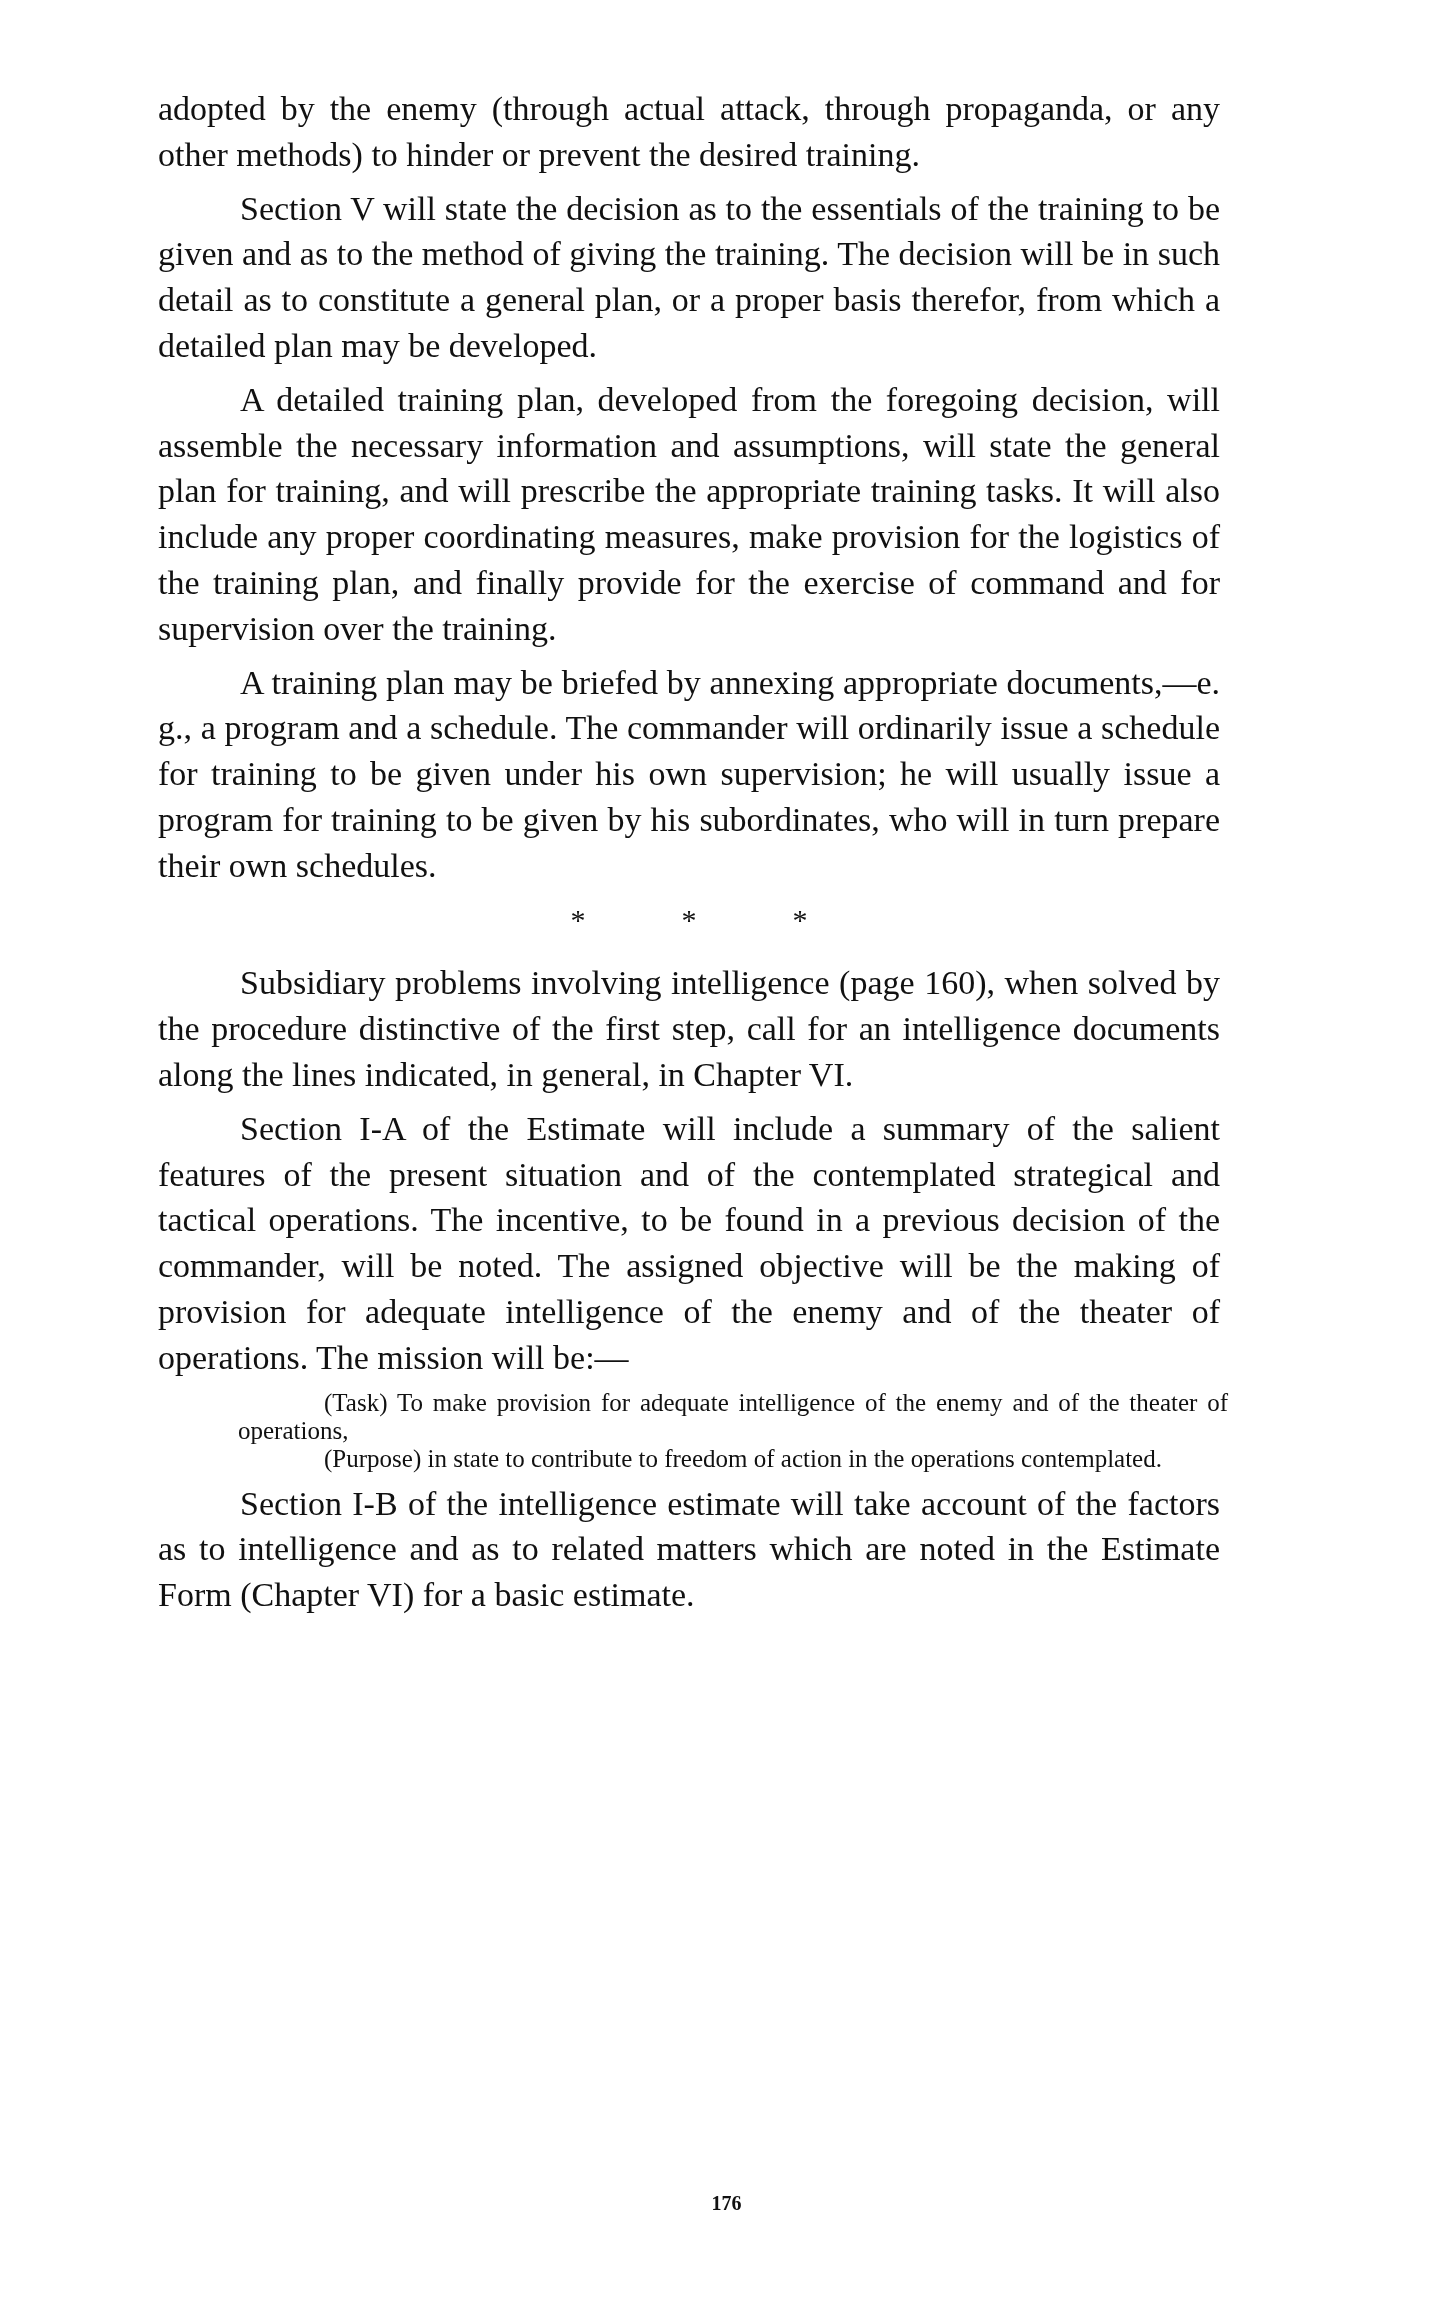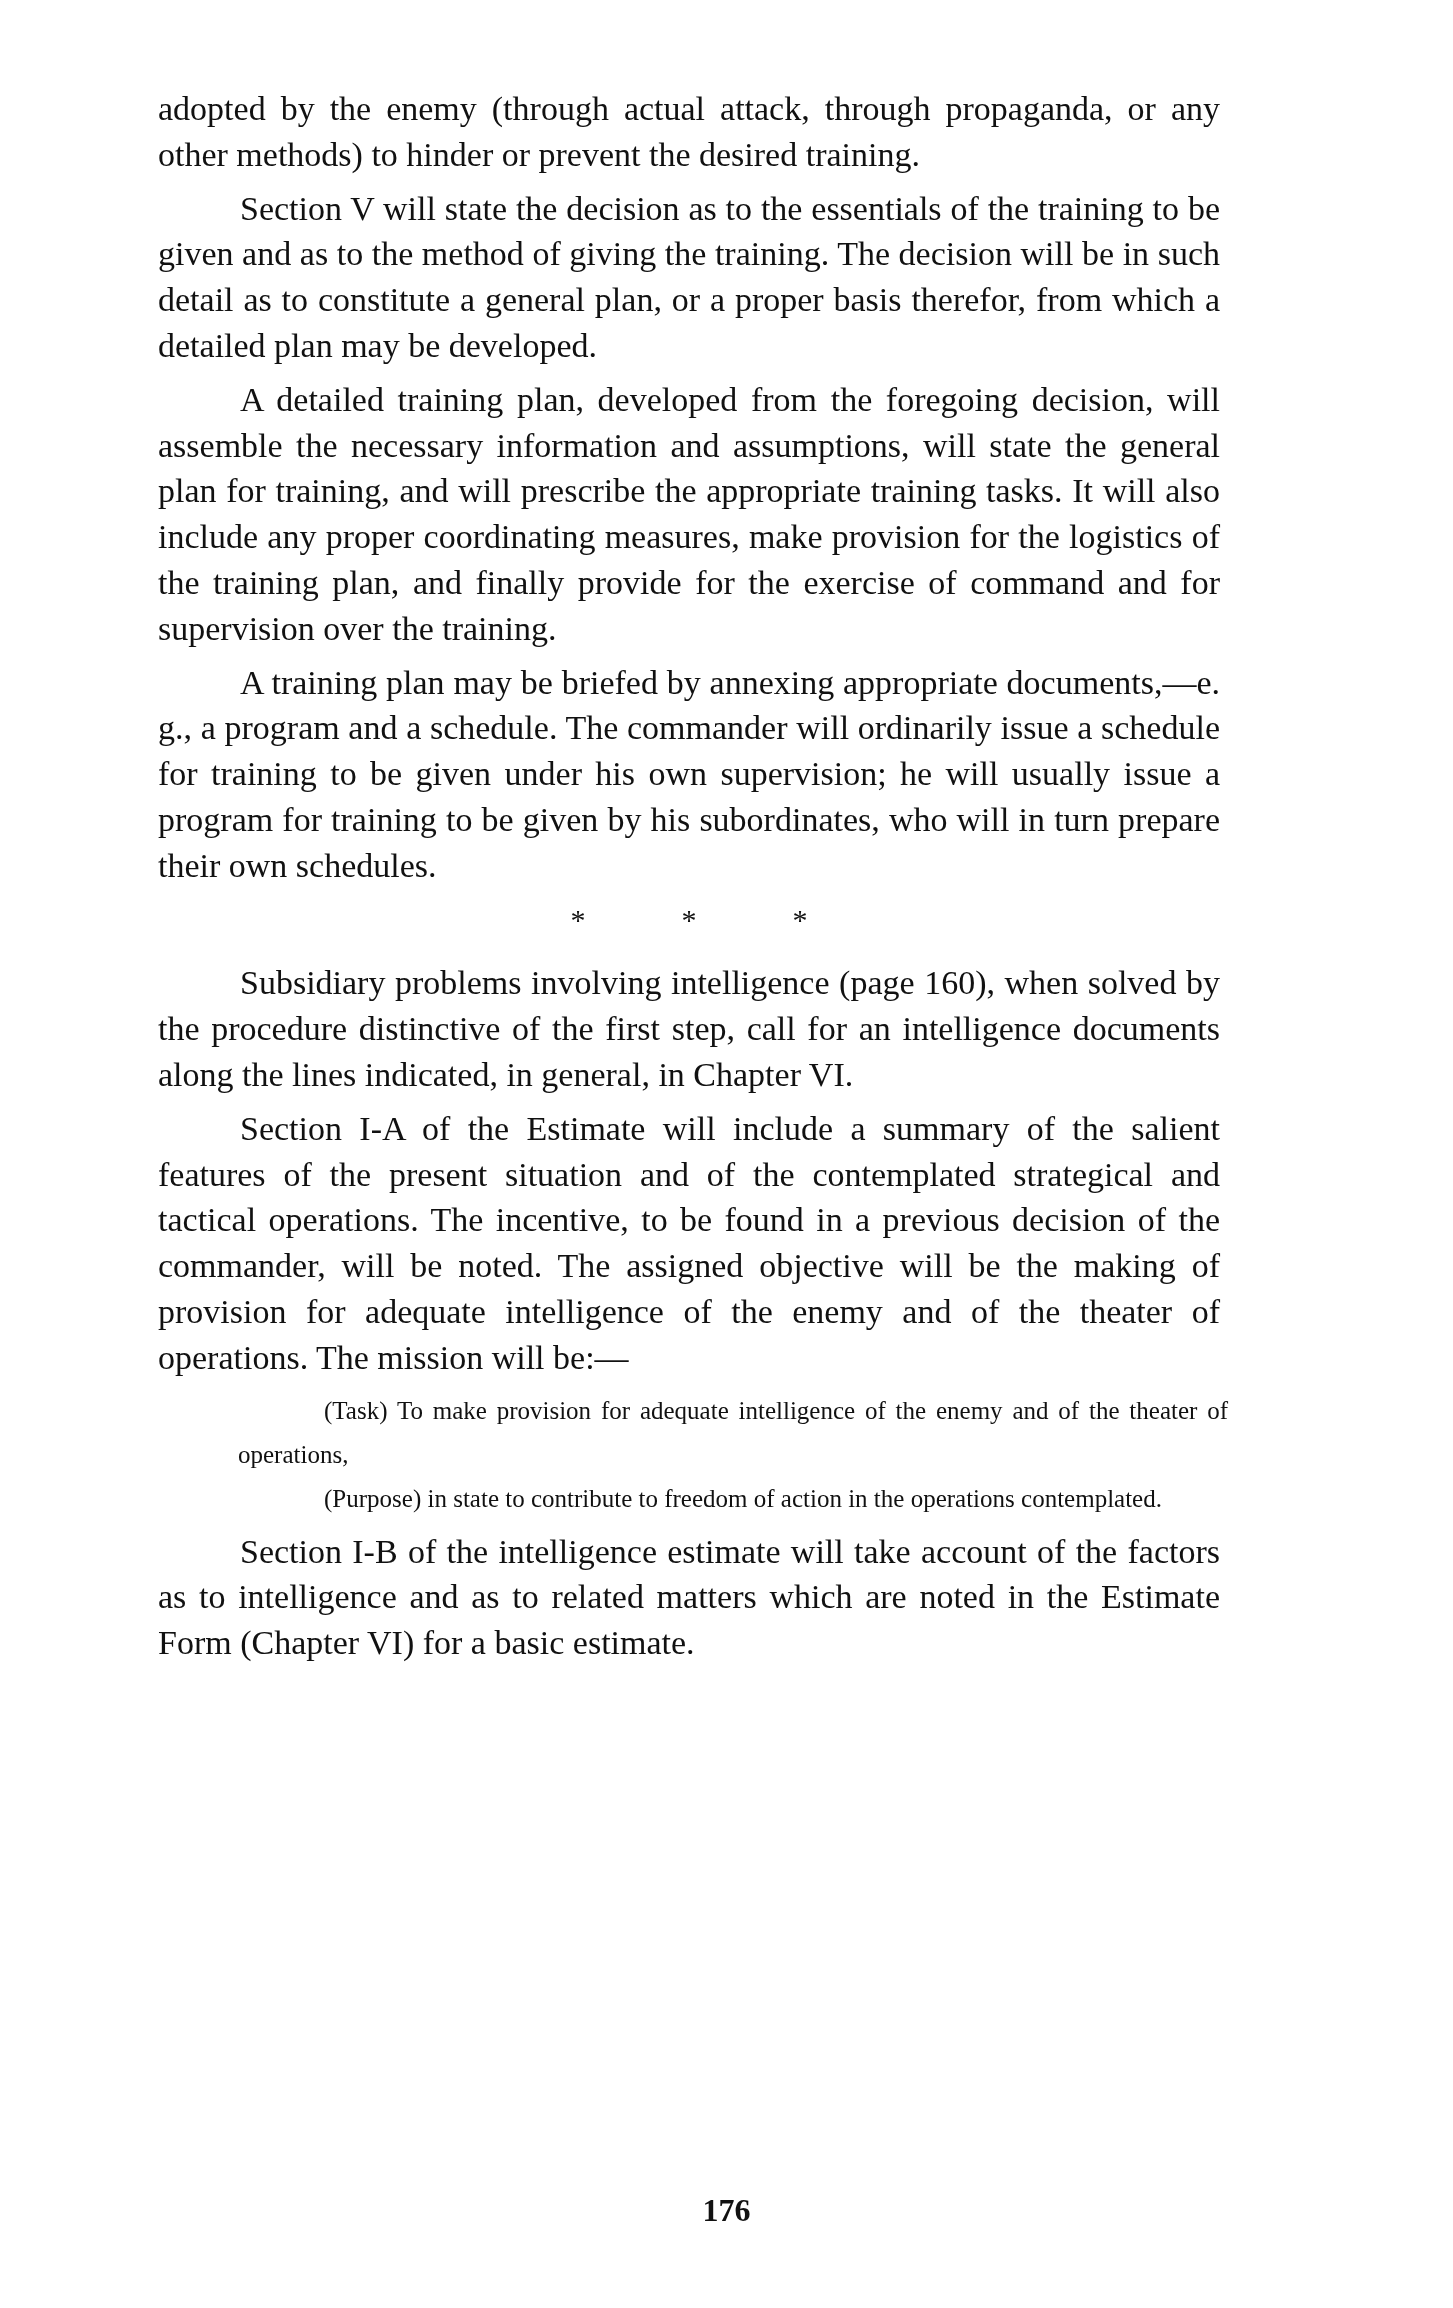--- a/index.html
+++ b/index.html
@@ -7,25 +7,25 @@
   .page {
     position:absolute; left:150px; top:78px; width:1078px;
     font-family:"Liberation Serif","DejaVu Serif",serif;
     color:#111111; font-size:34px; line-height:45.8px;
   }
   .para { margin:8px; text-align:justify; text-indent:0; }
   .para.indent { text-indent:82px; }
   .b { font-weight:normal; }
   .stars { text-align:center; margin:2px 0 18px 0; font-size:30px; letter-spacing:0; }
   .stars span { display:inline-block; margin:0 48px; }
-  .mission { font-size:25px; line-height:44px; margin:4px 0 6px 0; padding-left:88px; text-align:justify; }
+  .mission { font-size:25px; line-height:28px; margin:4px 0 6px 0; padding-left:88px; text-align:justify; }
   .mission .item { text-indent:88px; margin:0; margin-left:-88px; padding-left:88px; }
   .mission .item { text-indent:86px; }
   .pagenum { position:absolute; left:0; width:1453px; top:2192px; text-align:center;
-    font-family:"Liberation Serif","DejaVu Serif",serif; font-size:32px; font-weight:bold; color:#111; }
+    font-family:"Liberation Serif","DejaVu Serif",serif; font-size:20px; font-weight:bold; color:#111; }
 </style>
 </head>
 <body>
 
 <div class="page">
   <div id="block-a">
       <p class="para"><span>adopted by the enemy (through actual attack, through propaganda, or any other methods) to hinder or prevent the desired training.</span></p>
       <p class="para indent"><span>Section V will state the decision as to the essentials of the training to be given and as to the method of giving the training. The decision will be in such detail as to constitute a general plan, or a proper basis therefor, from which a detailed plan may be developed.</span></p>
       <p class="para indent"><span>A detailed </span><span class="b">training plan</span><span>, developed from the foregoing decision, will assemble the necessary information and assumptions, will state the general plan for training, and will prescribe the appropriate training tasks. It will also include any proper coordinating measures, make provision for the logistics of the training plan, and finally provide for the exercise of command and for supervision over the training.</span></p>
       <p class="para indent"><span>A training plan may be briefed by annexing appropriate documents,—e. g., a program and a schedule.  The commander will ordinarily issue a schedule for training to be given under his own supervision; he will usually issue a program for training to be given by his subordinates, who will in turn prepare their own schedules.</span></p>

